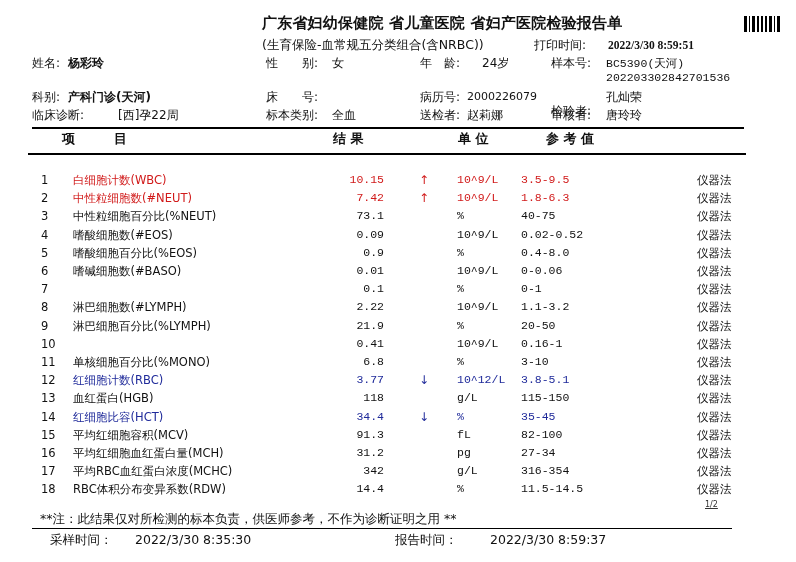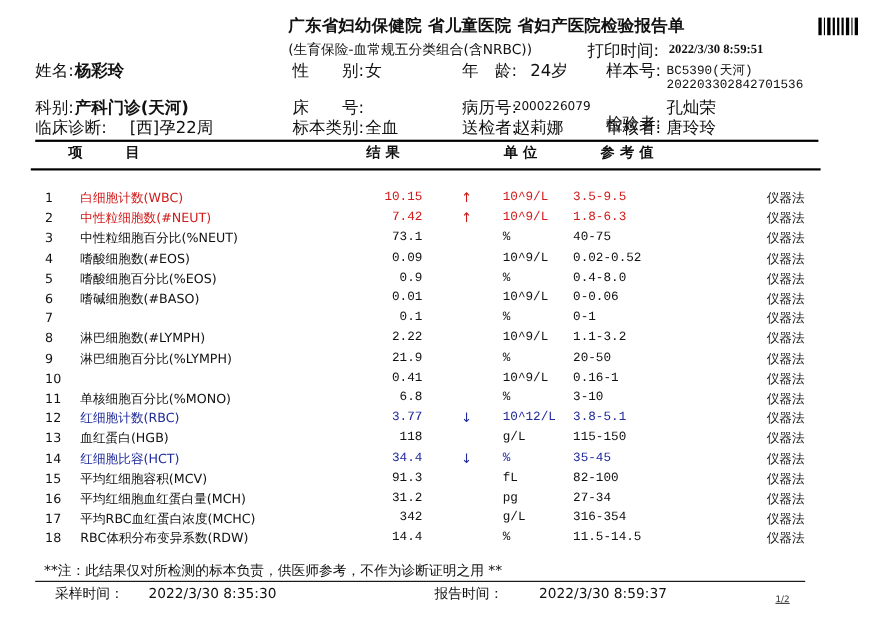--- a/index.html
+++ b/index.html
@@ -1,21 +1,21 @@
 <!DOCTYPE html>
 <html><head>
 <meta charset="utf-8">
 <style>
   html, body { margin: 0; padding: 0; background: #ffffff; }
   body { width: 796px; height: 562px; position: relative; overflow: hidden;
          font-family: "DejaVu Sans", "Liberation Sans", sans-serif; color: #111; }
   .abs { position: absolute; white-space: nowrap; }
   .title { left: 262px; top: 14px; font-size: 15px; font-weight: bold; font-family: "DejaVu Serif", "Liberation Serif", serif; letter-spacing: 0.2px; }
   .subtitle { left: 262px; top: 37px; font-size: 12.5px; }
-  .lbl { font-size: 15px; }
+  .lbl { font-size: 12px; }
   .bold { font-weight: bold; }
   .mono { font-family: "Liberation Mono", "DejaVu Sans Mono", monospace; }
   .print-time { font-family: "Liberation Serif", "DejaVu Serif", serif; font-weight: bold; font-size: 11.5px; }
   .barcode { left: 744px; top: 16px; width: 36px; height: 16px; display: flex; gap: 2px; }
   .barcode span { display: block; width: 2px; height: 16px; background: #000; }
   .barcode span.w { width: 3px; }
   .hr { position: absolute; height: 1.5px; background: #000; }
   .colhead { font-size: 13px; font-weight: bold; top: 130px; }
   .row { position: absolute; left: 0; width: 796px; height: 18px; font-size: 11.5px; }
   .row span { position: absolute; top: 0; white-space: nowrap; }
@@ -24,21 +24,21 @@
   .c-val { left: 330px; width: 54px; text-align: right; font-family: "Liberation Mono", "DejaVu Sans Mono", monospace; }
   .c-flag { left: 419px; font-size: 12px; }
   .c-unit { left: 457px; font-family: "Liberation Mono", "DejaVu Sans Mono", monospace; }
   .c-ref { left: 521px; font-family: "Liberation Mono", "DejaVu Sans Mono", monospace; }
   .c-meth { left: 697px; }
   .row.high { color: #d11a1a; }
   .row.low { color: #1f2a9a; }
   .row .c-no, .row .c-meth { color: #111; }
   .note { left: 40px; top: 511px; font-size: 12.5px; }
   .footer { font-size: 12.5px; top: 532px; }
-  .page { left: 705px; top: 540px; font-size: 8px; color: #333; text-decoration: underline; }
+  .page { left: 705px; top: 500px; font-size: 8px; color: #333; text-decoration: underline; }
 </style>
 </head>
 <body>
 
 <div class="abs title">广东省妇幼保健院 省儿童医院 省妇产医院检验报告单</div>
 <div class="abs subtitle">(生育保险-血常规五分类组合(含NRBC))</div>
 <div class="abs lbl" style="left:534px; top:37px;">打印时间:</div>
 <div class="abs print-time" style="left:608px; top:39px;">2022/3/30 8:59:51</div>
 <div class="abs barcode">
   <span class="w"></span>

